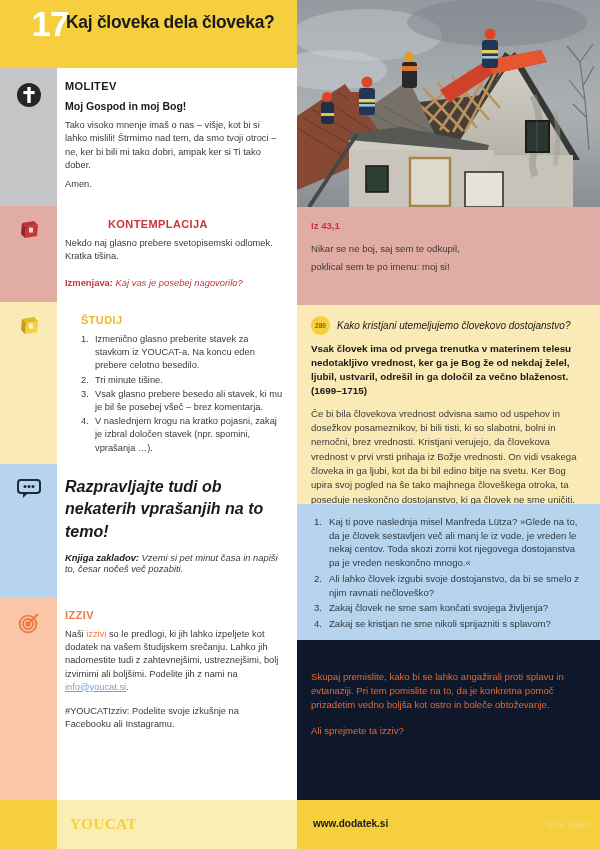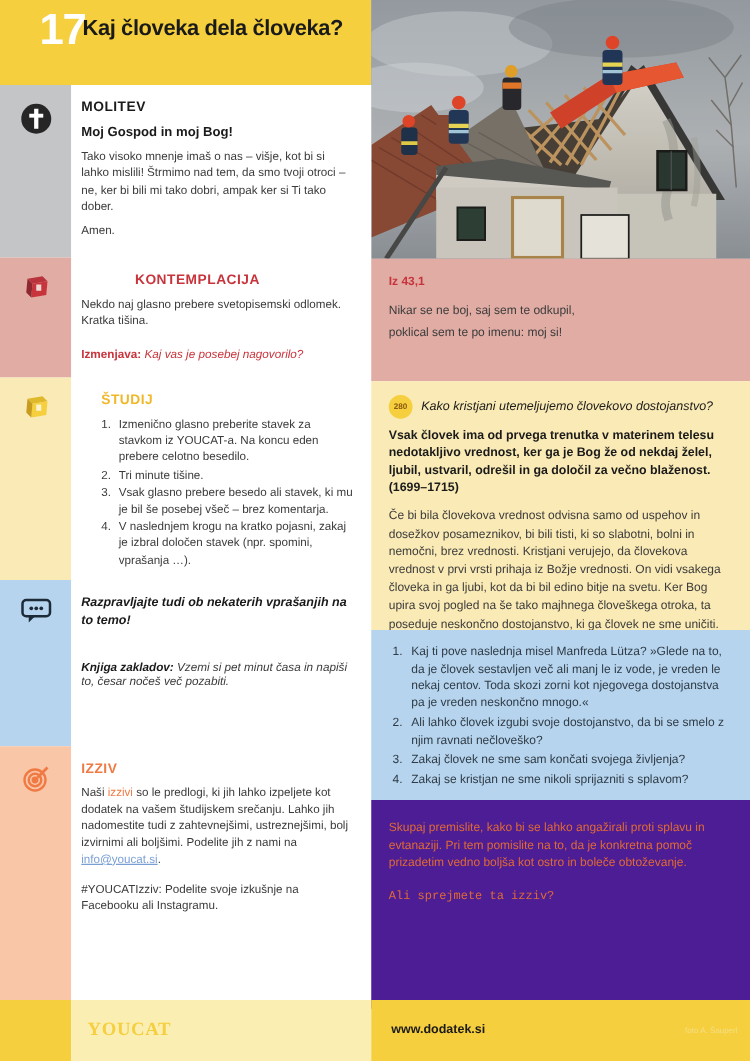--- a/index.html
+++ b/index.html
@@ -33,21 +33,21 @@
 
   .sec-h{font-size:11px;font-weight:bold;letter-spacing:.4px;margin:0 0 7px 0;}
   .sec-h.dark{color:#1a1a1a;}
   .sec-h.red{color:#c8343c;padding-left:43px;}
   .sec-h.yellow{color:#f0b828;}
   .sec-h.orange{color:#f07a44;}
 
   .sub-b{font-size:10.5px;font-weight:bold;color:#1a1a1a;margin:0 0 6px 0;line-height:1.35;}
   .body-t{font-size:9.3px;color:#3b3b3b;line-height:1.42;margin:0 0 6px 0;}
   .body-t.last{margin-bottom:0;}
-  .ital-b{font-size:10px;font-weight:bold;font-style:italic;color:#1a1a1a;line-height:1.4;margin:0 0 24px 0;}
+  .ital-b{font-size:16px;font-weight:bold;font-style:italic;color:#1a1a1a;line-height:1.4;margin:0 0 9px 0;}
   .lead-red{font-size:9.4px;font-weight:bold;color:#c8343c;}
   .lead-red i{font-weight:normal;font-style:italic;}
   .lead-blk{font-size:9.4px;font-weight:bold;color:#1a1a1a;font-style:italic;}
   .lead-blk i{font-weight:normal;font-style:italic;color:#3b3b3b;}
   .ol{margin:0;padding:0;list-style:none;counter-reset:n;}
   .ol li{font-size:9.3px;color:#3b3b3b;line-height:1.42;position:relative;
     padding-left:14px;margin-bottom:1px;}
   .ol li:before{counter-increment:n;content:counter(n) ".";position:absolute;left:0;top:0;}
   .lnk{color:#7a9fd4;}
   .hl-or{color:#f07a44;}
@@ -62,21 +62,21 @@
     text-align:center;font-size:6.5px;font-weight:bold;color:#8c5a12;background:#f5cf3d;
     border-radius:50%;margin-right:7px;}
   .q-txt{display:inline;vertical-align:middle;font-size:10px;font-style:italic;color:#1a1a1a;}
   .ans-b{font-size:9.9px;font-weight:bold;color:#1a1a1a;line-height:1.42;margin:0 0 8px 0;}
   .ans-p{font-size:9.6px;color:#3b3b3b;line-height:1.5;margin:0;}
   .rol{margin:0;padding:0;list-style:none;counter-reset:m;}
   .rol li{font-size:9.6px;color:#2f3b46;line-height:1.43;position:relative;
     padding-left:15px;margin-bottom:2px;}
   .rol li:before{counter-increment:m;content:counter(m) ".";position:absolute;left:0;top:0;}
   .chal{font-size:9.6px;color:#e06a35;line-height:1.48;margin:0 0 11px 0;}
-  .chal.last{margin-bottom:12px;font-family:Liberation Mono, monospace;}
+  .chal.last{margin-bottom:12px;}
 
   
   .foot{position:absolute;left:0;bottom:0;width:600px;height:49px;}
   .foot-l{position:absolute;left:0;top:0;width:57px;height:49px;background:#f5cf3d;}
   .foot-m{position:absolute;left:57px;top:0;width:240px;height:49px;background:#fbeeb3;}
   .foot-r{position:absolute;left:297px;top:0;width:303px;height:49px;background:#f5cf3d;}
   .logo{position:absolute;left:70px;top:16px;font-size:15px;font-weight:bold;color:#f5cf3d;
     letter-spacing:.5px;font-family:Liberation Serif, serif;}
   .url{position:absolute;left:313px;top:18px;font-size:10px;font-weight:bold;color:#1a1a1a;}
   .credit{position:absolute;right:10px;top:21px;font-size:6.4px;color:#f6de86;}
@@ -309,21 +309,21 @@
 
     <div class="rsec" style="height:136px;background:#b6d4ed;padding-top:11px;padding-left:17px;">
       <ol class="rol">
         <li>Kaj ti pove naslednja misel Manfreda Lütza? »Glede na to, da je človek sestavljen več ali manj le iz vode, je vreden le nekaj centov. Toda skozi zorni kot njegovega dostojanstva pa je vreden neskončno mnogo.«</li>
         <li>Ali lahko človek izgubi svoje dostojanstvo, da bi se smelo z njim ravnati nečloveško?</li>
         <li>Zakaj človek ne sme sam končati svojega življenja?</li>
         <li>Zakaj se kristjan ne sme nikoli sprijazniti s splavom?</li>
       </ol>
     </div>
 
-    <div class="rsec" style="height:167px;background:#4c1d95;padding-top:16px;">
+    <div class="rsec" style="height:167px;background:#0f172a;padding-top:30px;">
       <div class="chal">Skupaj premislite, kako bi se lahko angažirali proti splavu in evtanaziji. Pri tem pomislite na to, da je konkretna pomoč prizadetim vedno boljša kot ostro in boleče obtoževanje.</div>
       <div class="chal last">Ali sprejmete ta izziv?</div>
     </div>
   </div>
 
   <div class="foot">
     <div class="foot-l"></div>
     <div class="foot-m"></div>
     <div class="foot-r"></div>
     <div class="logo">YOUCAT</div>

